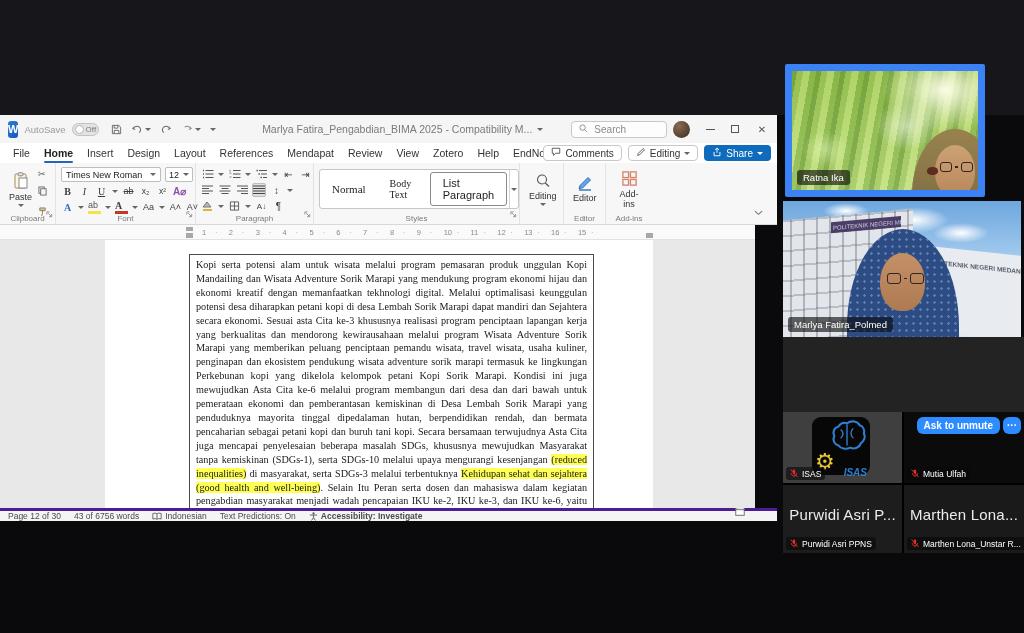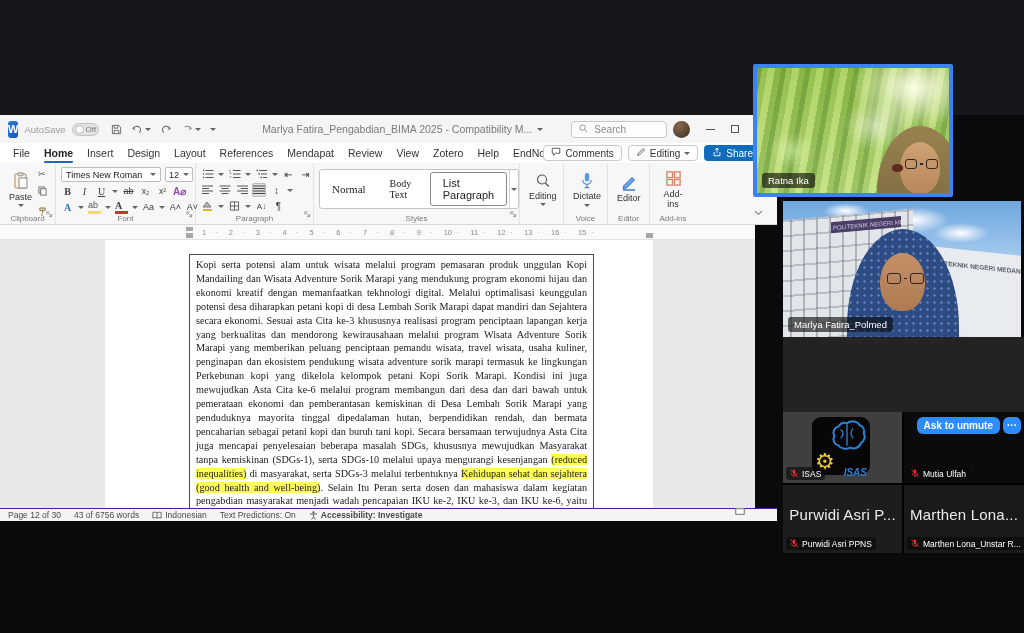--- a/index.html
+++ b/index.html
@@ -88,30 +88,30 @@
   
   .docarea{position:relative;height:268px;background:#e8e8e8;overflow:hidden;}
   .page{position:absolute;left:105px;top:0;width:548px;height:268px;background:#fff;}
   .textblock{position:absolute;left:84px;top:14px;width:405px;height:260px;border:1px solid #4a4a4a;border-bottom:none;
              padding:3px 6px;font-family:"Liberation Serif",serif;font-size:10.2px;line-height:13.9px;
              color:#1a1a1a;text-align:justify;overflow:hidden;}
   .hl{background:#ffff54;}
   .shade{position:absolute;left:755px;top:225px;width:22px;height:283px;background:#0a0a0c;}
 
   
-  .statusbar{height:13px;background:#f4f4f4;border-top:1px solid #4c1d95;display:flex;align-items:center;
+  .statusbar{height:13px;background:#f4f4f4;border-top:3px solid #4c1d95;display:flex;align-items:center;
              padding:0 8px;font-size:8.5px;color:#4a4a4a;gap:13px;}
   .sb-right{margin-left:auto;display:flex;align-items:center;gap:10px;flex-direction:column;}
   .zoomtrack{width:58px;height:1px;background:#9a9a9a;position:relative;}
   .zoomthumb{position:absolute;left:30px;top:-4px;width:3px;height:9px;background:#555;}
   .sb-item{display:flex;align-items:center;gap:3px;}
 
   
   .tile{position:absolute;overflow:hidden;background:#111;}
-  .tile-ratna{left:753px;top:64px;width:200px;height:133px;border:4px solid #3b82f6;border-radius:2px;}
+  .tile-ratna{left:785px;top:64px;width:200px;height:133px;border:7px solid #3b82f6;border-radius:2px;}
   .tile-marlya{left:783px;top:201px;width:238px;height:136px;}
   .gapstrip{position:absolute;left:783px;top:337px;width:241px;height:75px;background:#232323;}
   .name-label{position:absolute;left:5px;bottom:5px;background:rgba(8,8,8,.62);color:#fff;font-size:9.5px;
               padding:2px 6px;border-radius:3px;display:flex;align-items:center;gap:4px;white-space:nowrap;}
 
   .grass{position:absolute;inset:0;
     background:
       radial-gradient(90px 60px at 82% 16%, rgba(255,255,235,.95), rgba(255,255,235,0) 70%),
       radial-gradient(46px 36px at 62% 46%, rgba(255,255,255,.55), transparent 70%),
       radial-gradient(34px 26px at 18% 66%, rgba(240,255,200,.45), transparent 70%),
@@ -430,32 +430,20 @@
               <circle cx="7" cy="6.5" r="4.5" fill="none" stroke="#555" stroke-width="1.1"></circle>
               <path d="M10.3 10 L14 13.5" stroke="#555" stroke-width="1.2"></path>
             </svg>
           <span>Editing</span>
           <span class="dd"></span>
         </div>
         <span class="glabel">&nbsp;</span>
       </div>
 
 
-      <div class="rgroup" style="width:44px">
-        <div class="bigbtn">
-          <svg width="14" height="17" viewBox="0 0 14 18">
-              <rect x="4.7" y="1" width="4.6" height="9" rx="2.3" fill="#5a9ae0"></rect>
-              <path d="M2.5 8.5 a4.5 4.5 0 0 0 9 0" fill="none" stroke="#4a7fc0" stroke-width="1.2"></path>
-              <path d="M7 13 v3 M4.5 16.5h5" stroke="#4a7fc0" stroke-width="1.2"></path>
-            </svg>
-          <span>Dictate</span>
-          <span class="dd"></span>
-        </div>
-        <span class="glabel"><span>Voice</span></span>
-      </div>
 
       <div class="rgroup" style="width:42px">
         <div class="bigbtn">
           <svg width="16" height="16" viewBox="0 0 16 16">
               <path d="M2 13.5 L3 10.5 L11 2.5 L13.5 5 L5.5 13 Z" fill="#6aa3e8" stroke="#2f6fbe"></path>
               <path d="M2 15h12" stroke="#2f6fbe" stroke-width="1.4"></path>
             </svg>
           <span>Editor</span>
         </div>
         <span class="glabel"><span>Editor</span></span>

